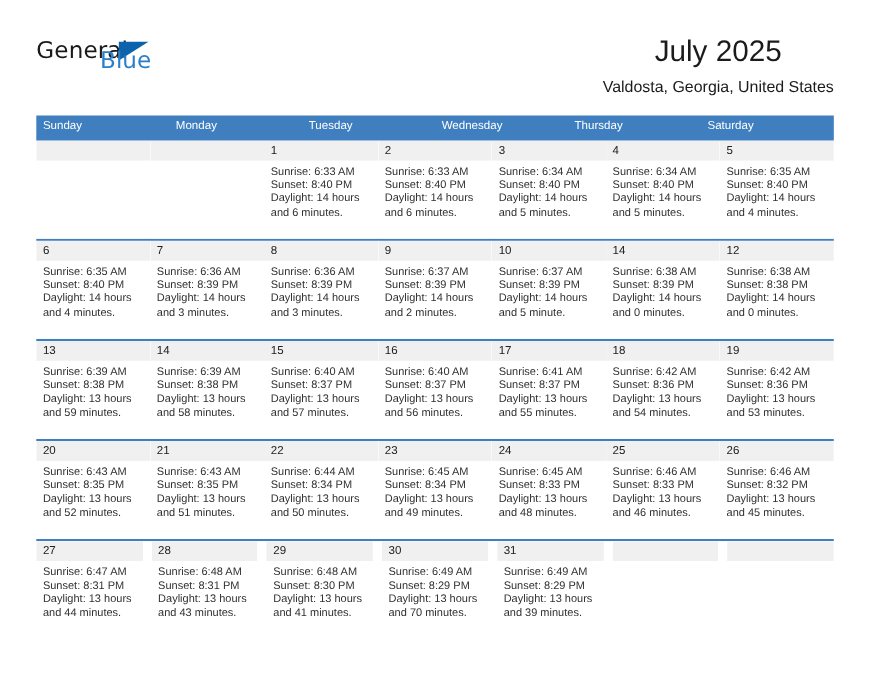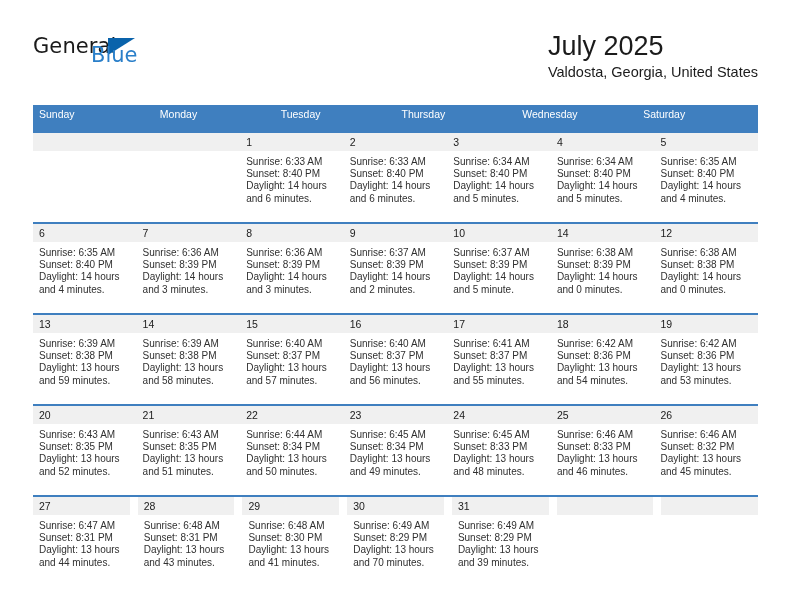--- a/index.html
+++ b/index.html
@@ -65,50 +65,50 @@
     width: 0;
     height: 0;
     border-top: 17px solid #0a63ab;
     border-right: 27px solid transparent;
   }
 
   .title-block {
     position: absolute;
     right: 0;
     top: 0;
-    text-align: left;
+    text-align: center;
   }
   .cal-title {
     font-size: 27px;
     font-weight: 400;
     color: #1b1b1b;
     line-height: 32px;
     font-family: "Liberation Sans", sans-serif;
   }
   .cal-subtitle {
-    margin-top: 2px;
+    margin-top: 10px;
     font-size: 14.5px;
     font-weight: 400;
     color: #1b1b1b;
     line-height: 17px;
     font-family: "Liberation Sans", sans-serif;
   }
 
   
   .calendar {
     position: absolute;
     left: 33px;
     top: 105px;
     width: 725px;
   }
 
   .weekday-row {
     display: flex;
     background: #3f7fbf;
-    height: 28px;
+    height: 23px;
   }
   .weekday {
     flex: 1 1 0;
     color: #ffffff;
     font-size: 10.5px;
     line-height: 19px;
     padding-left: 6px;
     box-sizing: border-box;
     white-space: nowrap;
     overflow: hidden;
@@ -180,22 +180,22 @@
       <div class="cal-subtitle">Valdosta, Georgia, United States</div>
     </div>
 
   </div>
 
   <div class="calendar">
     <div class="weekday-row">
         <div class="weekday">Sunday</div>
         <div class="weekday">Monday</div>
         <div class="weekday">Tuesday</div>
+        <div class="weekday">Wednesday</div>
         <div class="weekday">Thursday</div>
-        <div class="weekday">Wednesday</div>
         <div class="weekday">Saturday</div>
       </div>
     <div id="weeks-container">
         <div class="week-row">
           <div class="day-cell empty">
             <div class="day-number-band">
               <span class="day-number"></span>
             </div>
           </div>
           <div class="day-cell empty">

